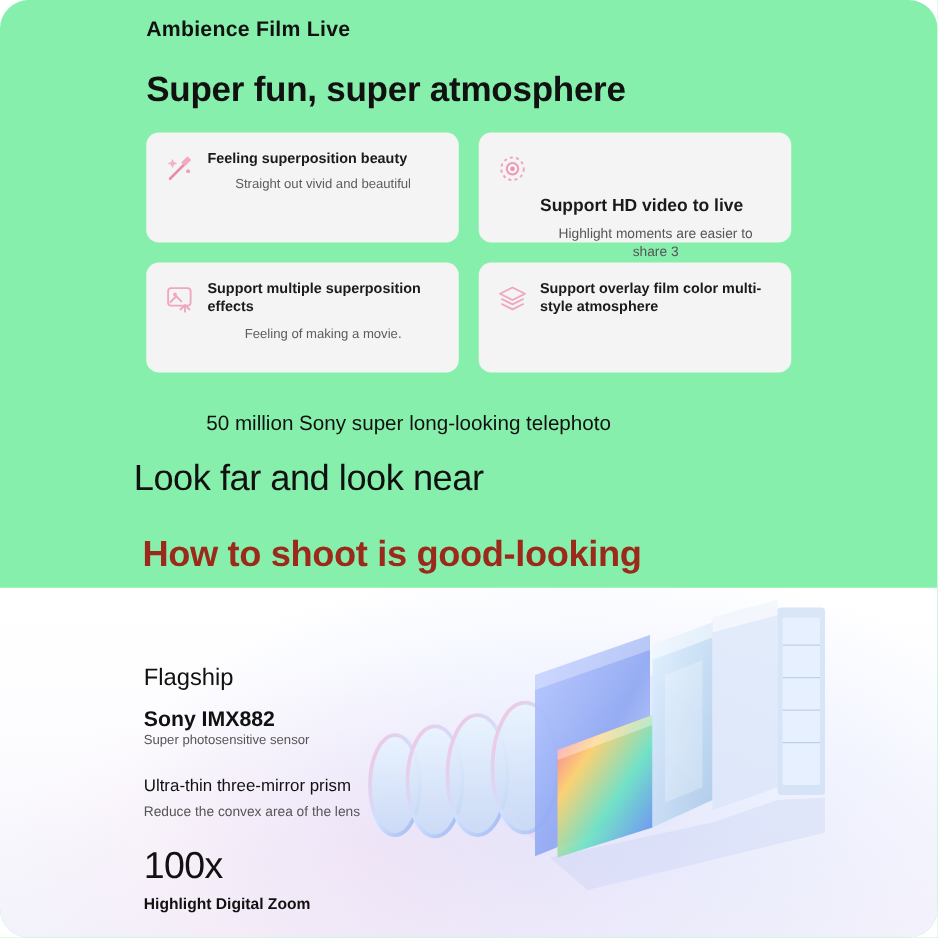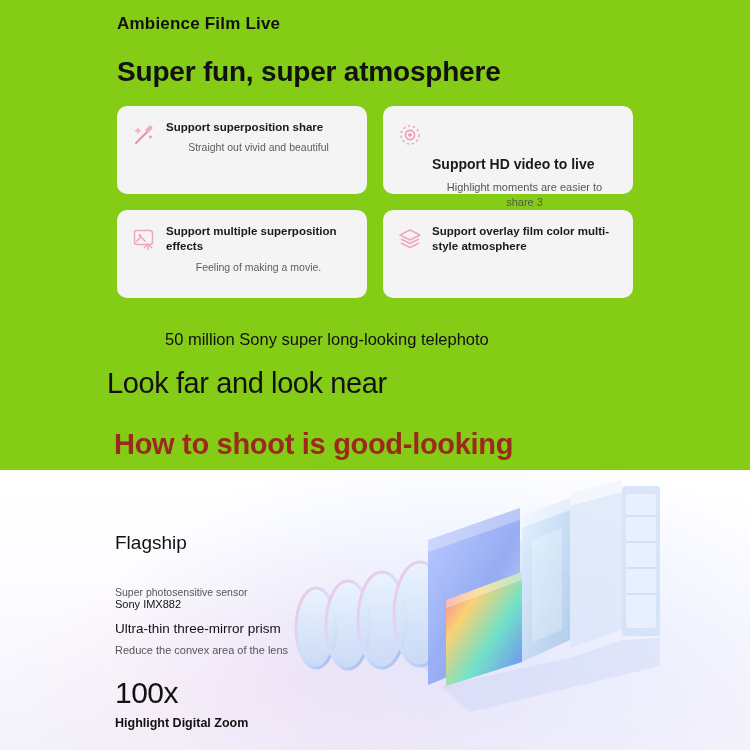--- a/index.html
+++ b/index.html
@@ -13,22 +13,23 @@
     font-family: "Liberation Sans", sans-serif;
     color: #111;
     overflow: hidden;
     position: relative;
   }
 
   .page {
     position: relative;
     width: 750px;
     height: 750px;
-    background: #84cc16;
+    background: #86efac;
     overflow: hidden;
+    border-radius: 23px;
   }
 
   
   .eyebrow {
     position: absolute;
     left: 117px;
     top: 14px;
     font-size: 17px;
     font-weight: bold;
     letter-spacing: 0.2px;
@@ -160,24 +161,23 @@
     left: 115px;
     top: 532px;
     font-size: 19px;
     font-weight: 500;
     color: #111;
   }
   .spec-sensor {
     position: absolute;
     left: 115px;
     top: 566px;
-    font-size: 11px;
-    color: #111;
-    font-weight: 400;
-    margin-top: 32px;
+    font-size: 17px;
+    color: #111;
+    font-weight: 700;
   }
   .spec-sensor-sub {
     position: absolute;
     left: 115px;
     top: 586px;
     font-size: 10.5px;
     color: #555;
   }
   .spec-prism {
     position: absolute;
@@ -227,21 +227,21 @@
     <div class="card">
       <div class="card-icon">
         <svg width="26" height="26" viewBox="0 0 26 26">
           <path d="M5 21 L16 10" stroke="#e98ca8" stroke-width="2" fill="none" stroke-linecap="round"></path>
           <path d="M14 8 L19 3 L22 6 L17 11 Z" fill="#f2a9c0"></path>
           <path d="M7 5 l1.2 2.6 L10.8 8.8 l-2.6 1.2 L7 12.6 L5.8 10 L3.2 8.8 l2.6-1.2z" fill="#f3b3c6"></path>
           <circle cx="19.5" cy="15" r="1.6" fill="#f0a0ba"></circle>
         </svg>
       </div>
       <div class="card-text">
-        <div class="card-title">Support superposition share</div>
+        <div class="card-title">Feeling superposition beauty</div>
         <div class="card-desc">Straight out vivid and beautiful</div>
       </div>
     </div>
 
     <div class="card">
       <div class="card-icon">
         <svg width="26" height="26" viewBox="0 0 26 26">
           <circle cx="13" cy="13" r="9" fill="none" stroke="#f0a6bd" stroke-width="1.6" stroke-dasharray="2.4 2.6"></circle>
           <circle cx="13" cy="13" r="4.6" fill="none" stroke="#ee9ab4" stroke-width="1.6"></circle>
           <circle cx="13" cy="13" r="1.8" fill="#ec8fac"></circle>

